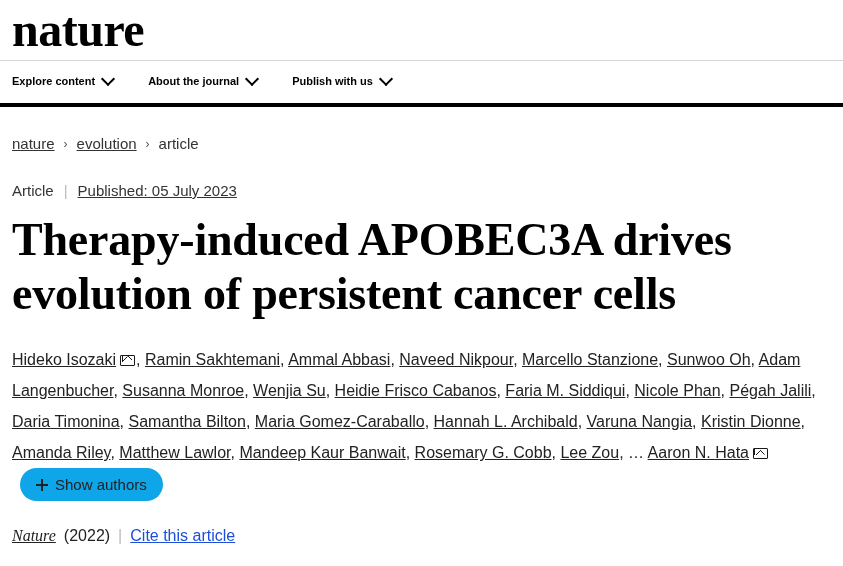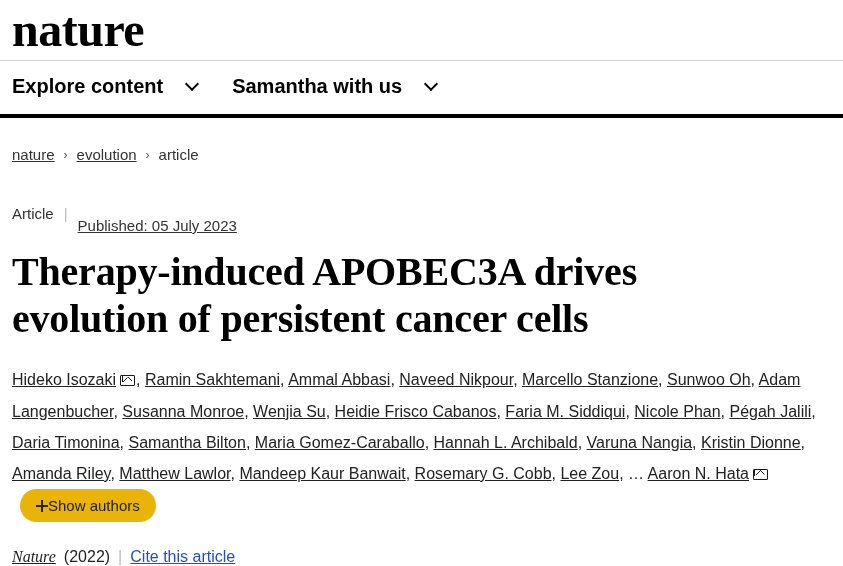--- a/index.html
+++ b/index.html
@@ -34,22 +34,22 @@
   .navbar {
     display: flex;
     align-items: center;
     gap: 34px;
     padding: 14px 12px 16px 12px;
     border-bottom: 4px solid #000000;
   }
   .nav-item {
     display: flex;
     align-items: center;
-    gap: 24px;
-    font-size: 20px;
+    gap: 8px;
+    font-size: 11px;
     font-weight: 700;
     color: #000;
     cursor: pointer;
     white-space: nowrap;
   }
   .chev {
     display: inline-block;
     width: 11px;
     height: 11px;
     position: relative;
@@ -99,27 +99,26 @@
     color: #333;
   }
   .article-meta .divider {
     color: #bbb;
     font-weight: 300;
   }
   .article-meta .pubdate {
     color: #333;
     text-decoration: underline;
     cursor: pointer;
-    margin-top: 24px;
   }
 
   h1.title {
     font-family: "Liberation Serif", serif;
     font-weight: 700;
-    font-size: 40px;
+    font-size: 46px;
     line-height: 1.18;
     letter-spacing: -0.2px;
     margin: 14px 0 0 0;
     color: #000;
     max-width: 780px;
   }
 
   .authors {
     margin-top: 22px;
     font-size: 16px;
@@ -164,21 +163,22 @@
     background: linear-gradient(135deg, transparent 46%, #1a1a1a 47%, #1a1a1a 53%, transparent 54%),
                 linear-gradient(45deg, transparent 46%, #1a1a1a 47%, #1a1a1a 53%, transparent 54%);
     background-size: 50% 100%, 50% 100%;
     background-position: left top, right top;
     background-repeat: no-repeat;
   }
 
   .show-authors {
     display: inline-flex;
     align-items: center;
-    background: #eab308;
+    gap: 7px;
+    background: #0ea5e9;
     border: none;
     border-radius: 18px;
     padding: 8px 16px;
     font-size: 15px;
     font-family: "Liberation Sans", sans-serif;
     color: #222;
     cursor: pointer;
     margin-left: 8px;
     vertical-align: 2px;
   }
@@ -224,21 +224,25 @@
 <div class="masthead">
   <span class="logo">nature</span>
 </div>
 
 <nav class="navbar">
   <div class="nav-item">
     <span>Explore content</span>
     <span class="chev"></span>
   </div>
   <div class="nav-item">
-    <span>Samantha with us</span>
+    <span>About the journal</span>
+    <span class="chev"></span>
+  </div>
+  <div class="nav-item">
+    <span>Publish with us</span>
     <span class="chev"></span>
   </div>
 </nav>
 
 <main class="content">
 
   <div class="breadcrumb">
     <a>nature</a>
     <span class="sep">›</span>
     <a>evolution</a>

